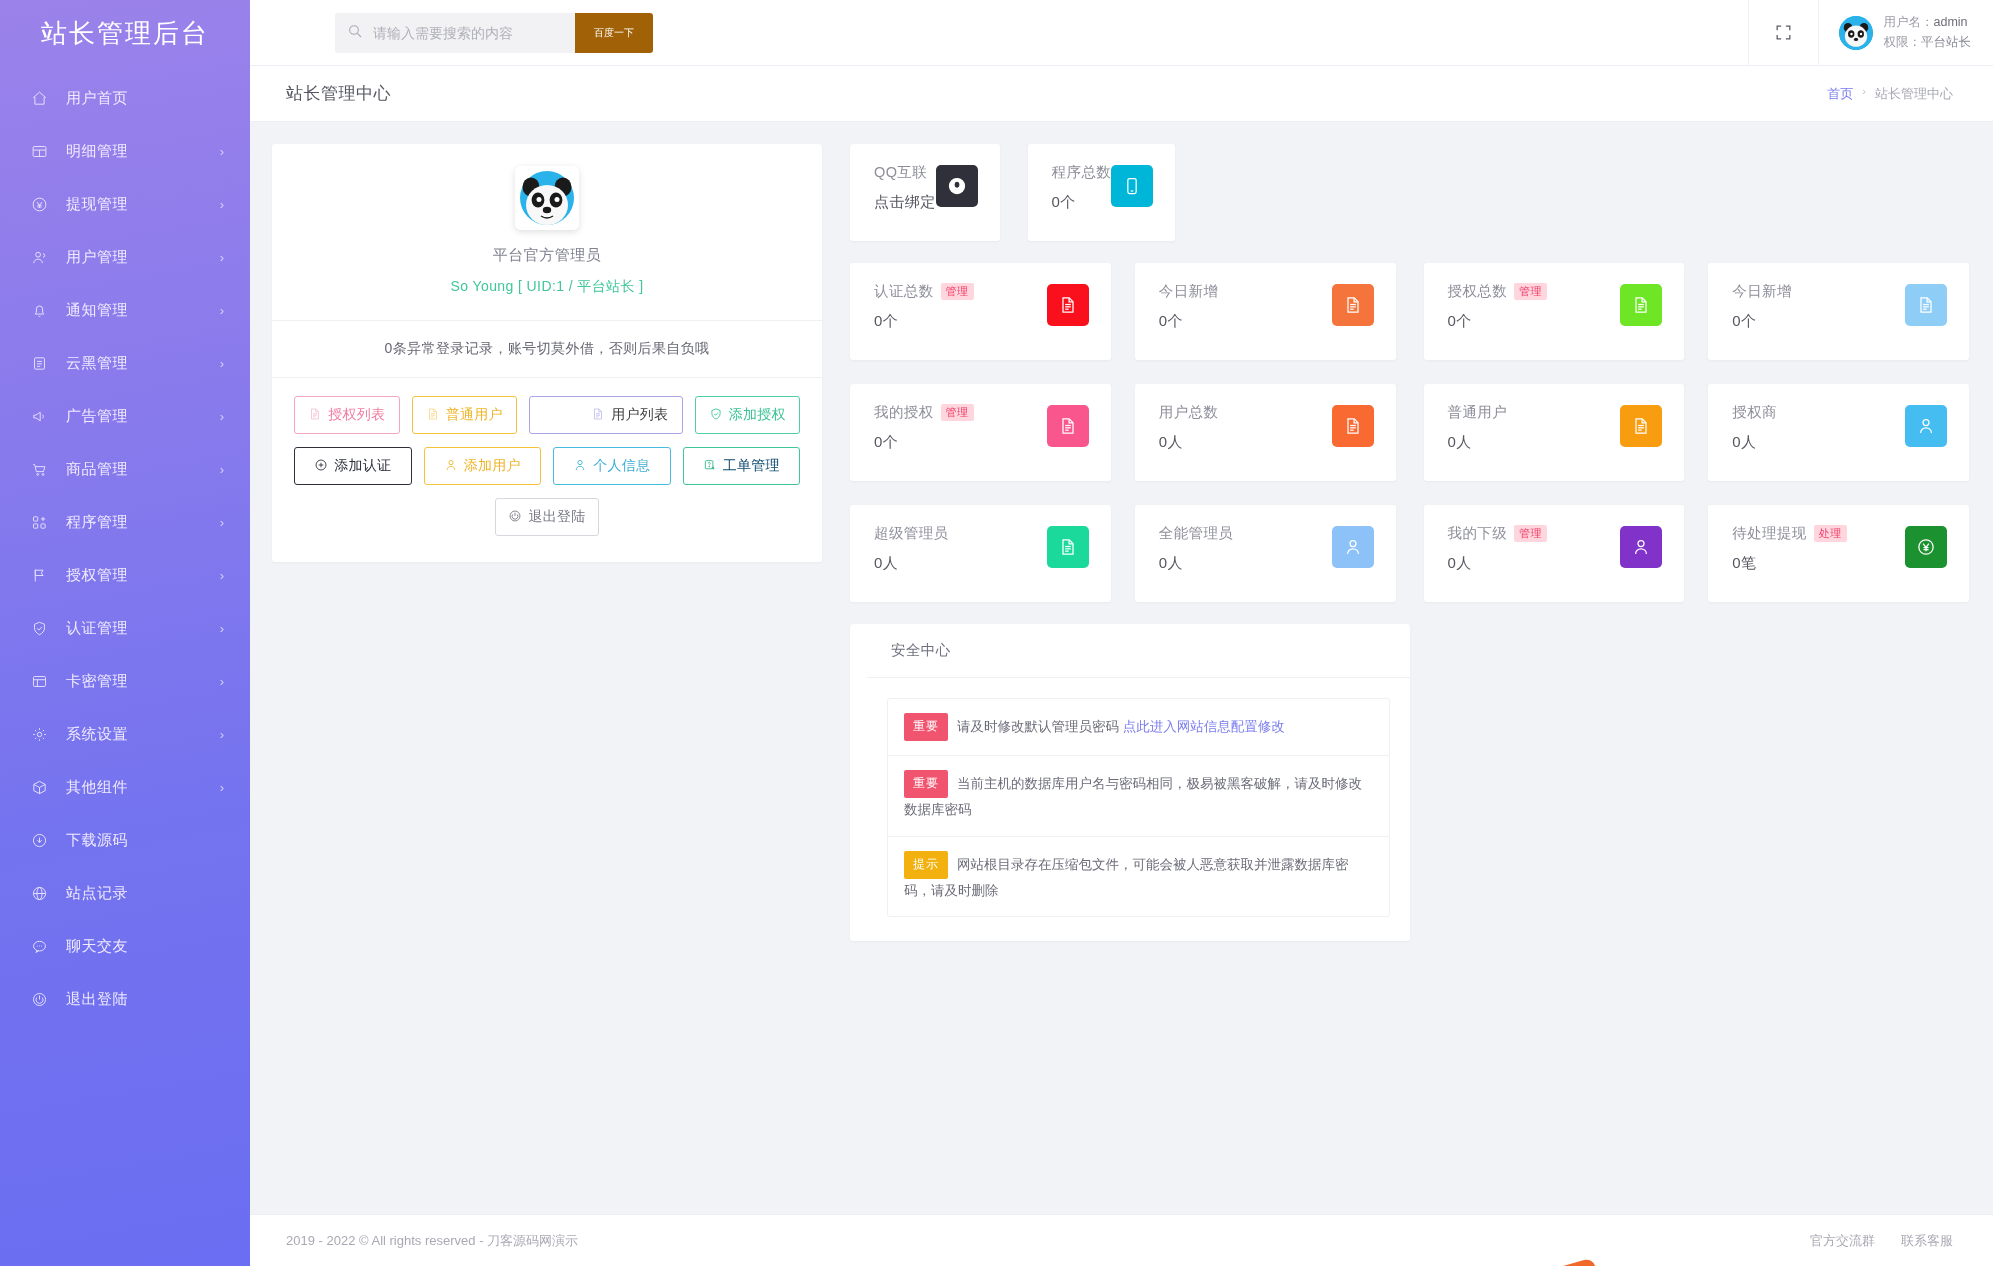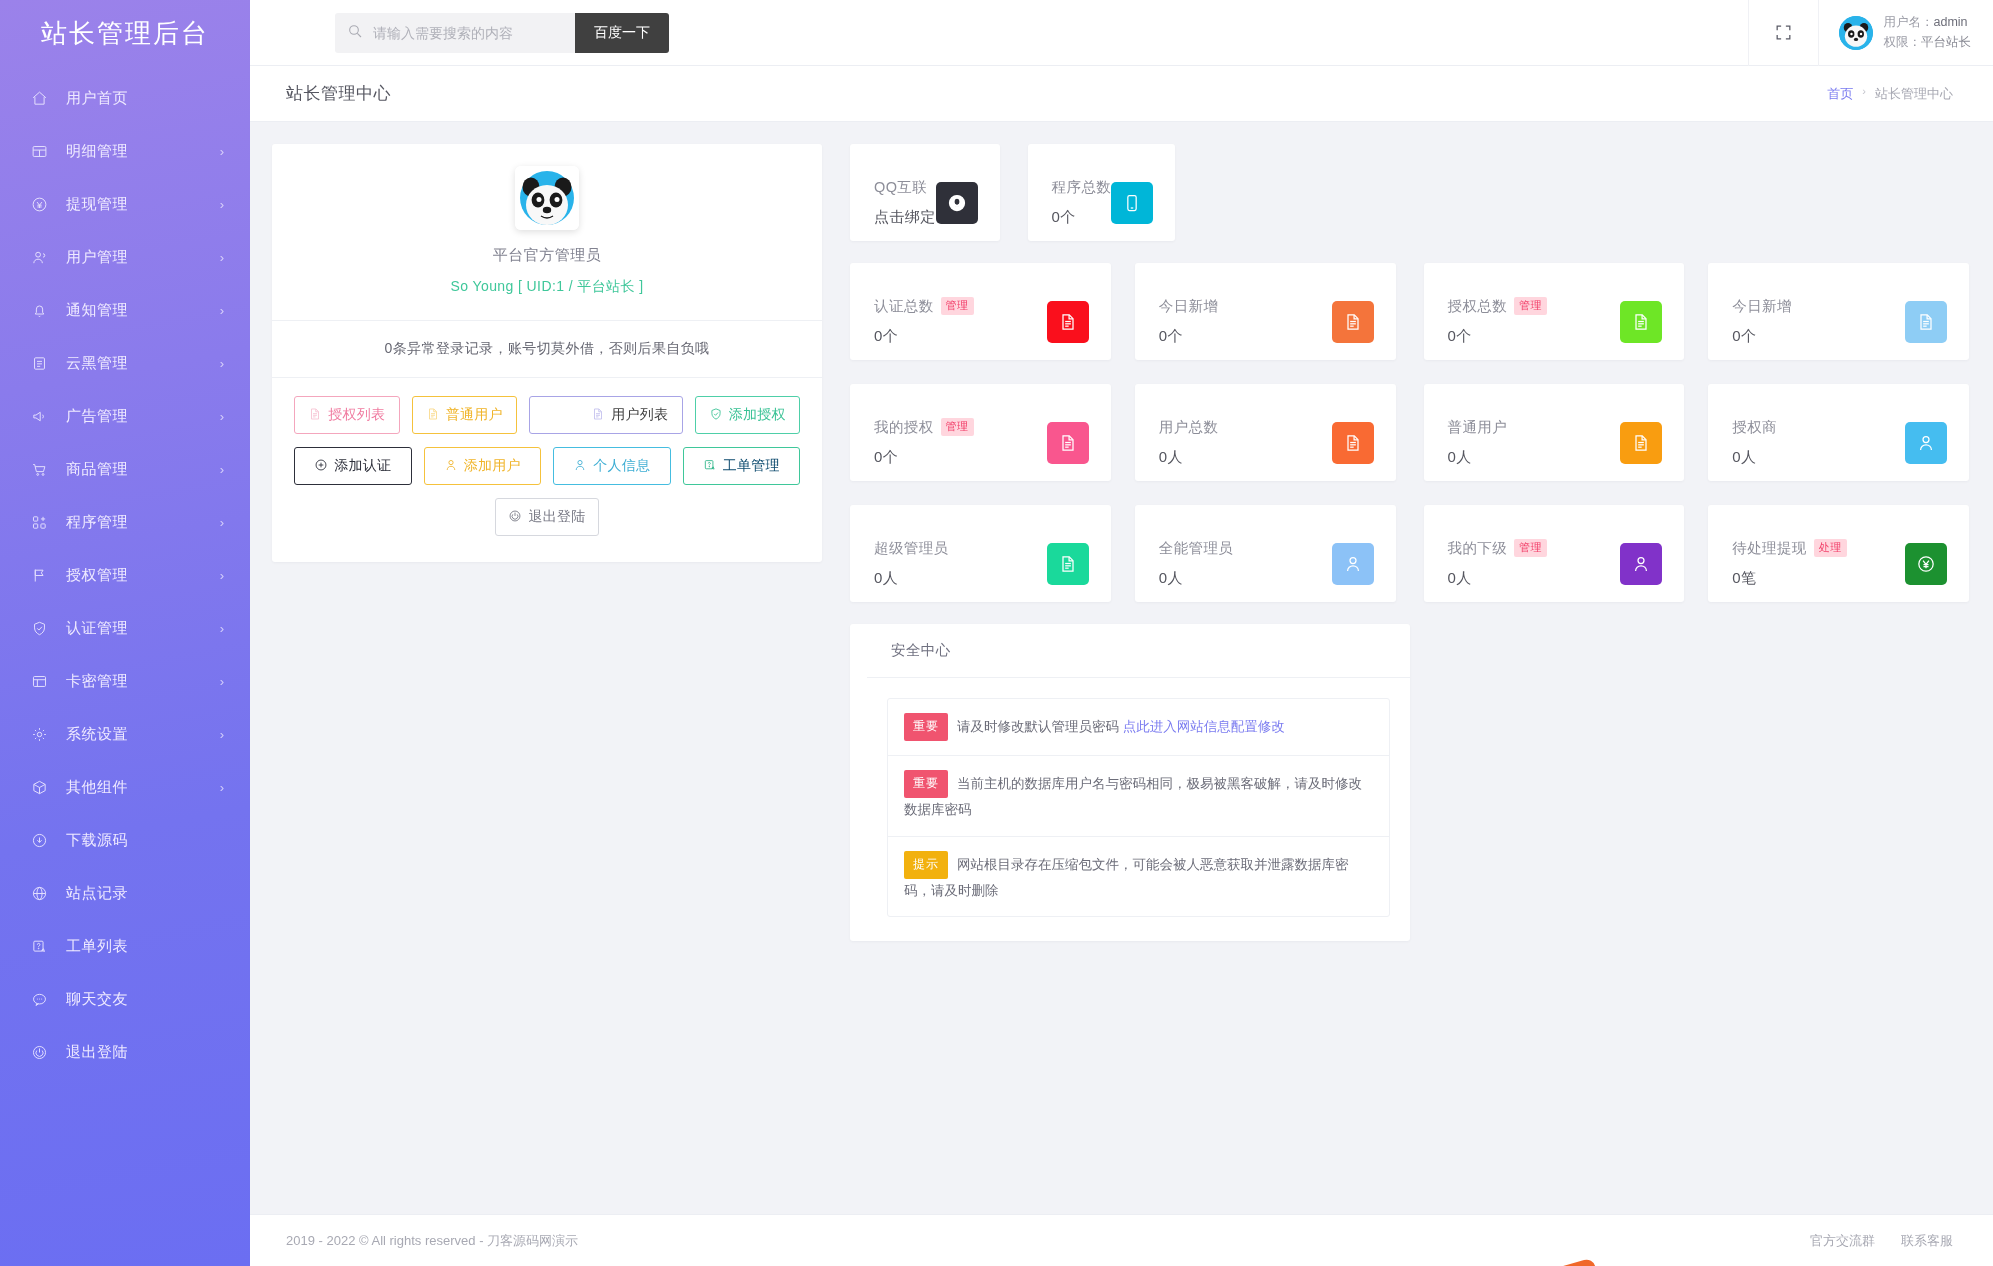--- a/index.html
+++ b/index.html
@@ -47,22 +47,22 @@
     width: 240px; height: 40px; background: #f2f2f4; border-radius: 3px 0 0 3px;
     display: flex; align-items: center; padding: 0 12px; gap: 10px;
   }
   .search-box svg { width: 16px; height: 16px; stroke: #a9aab2; fill: none; stroke-width: 1.6; }
   .search-box input {
     border: none; outline: none; background: transparent; font-size: 14px;
     color: #4b4b55; width: 100%; font-family: inherit;
   }
   .search-box input::placeholder { color: #b0b1b9; }
   .search-btn {
-    background: #404040; color: #fff; height: 40px; padding: 0 19px;
-    display: flex; align-items: center; font-size: 14px; border: none;
+    background: #a16207; color: #fff; height: 40px; padding: 0 19px;
+    display: flex; align-items: center; font-size: 10px; border: none;
     border-radius: 0 3px 3px 0; cursor: pointer; font-family: Liberation Mono, monospace;
   }
   .top-spacer { flex: 1; }
   .fullscreen-btn {
     width: 70px; height: 66px; display: flex; align-items: center; justify-content: center;
     cursor: pointer; border-left: 1px solid #f0f1f5;
   }
   .fullscreen-btn svg { width: 19px; height: 19px; stroke: #5a5b66; fill: none; stroke-width: 1.6; }
   .user-box {
     display: flex; align-items: center; gap: 11px; padding: 0 22px 0 20px;
@@ -134,21 +134,21 @@
   .btn-row.single { justify-content: center; margin-bottom: 0; margin-top: 3px; }
   .btn-row.single .obtn { flex: 0 0 104px; }
 
   
   .stat-row { display: flex; gap: 28px; margin-bottom: 22px; }
   .stat-group { flex: 1; display: flex; gap: 24px; flex-wrap: wrap; }
   .wide-row { display: flex; gap: 28px; margin-bottom: 22px; }
 
   .stat {
     background: #fff; border-radius: 3px; box-shadow: 0 1px 3px rgba(28,31,56,.045);
-    height: 97px; padding: 19px 22px 0 24px; display: flex; align-items: center;
+    height: 97px; padding: 19px 22px 0 24px; display: flex; align-items: flex-start;
     justify-content: space-between; position: relative; cursor: pointer;
   }
   .stat-text { display: flex; flex-direction: column; gap: 11px; }
   .stat-label { font-size: 14.5px; color: #8d8e99; display: flex; align-items: center; gap: 7px; letter-spacing: .4px; }
   .stat-badge {
     font-size: 11px; padding: 1px 5px 2px; border-radius: 2px;
     background: #ffd6de; color: #f2406a; letter-spacing: .5px; line-height: 1.3;
   }
   .stat-value { font-size: 15px; color: #55565f; letter-spacing: .4px; }
   .stat-ico {
@@ -358,31 +358,20 @@
         </div>
         <div class="nav-item">
           <span class="nav-ico">
             <svg viewBox="0 0 24 24" class="">
               <circle cx="12" cy="12" r="8.6"></circle>
               <ellipse cx="12" cy="12" rx="3.6" ry="8.6"></ellipse>
               <line x1="3.4" y1="12" x2="20.6" y2="12"></line>
             </svg>
           </span>
           <span class="nav-label">站点记录</span>
-        </div>
-        <div class="nav-item">
-          <span class="nav-ico">
-            <svg viewBox="0 0 24 24" class="">
-              <rect x="4" y="4.5" width="13" height="14" rx="1.4"></rect>
-              <path d="M9 9.4a1.8 1.8 0 1 1 2.6 1.6c-.7.4-.9.8-.9 1.5"></path>
-              <circle cx="10.7" cy="14.8" r=".55" fill="currentColor"></circle>
-              <path d="M15 17.5 19 19l-1.4-3.8z"></path>
-            </svg>
-          </span>
-          <span class="nav-label">工单列表</span>
         </div>
         <div class="nav-item">
           <span class="nav-ico">
             <svg viewBox="0 0 24 24" class="">
               <ellipse cx="12" cy="11.5" rx="8.4" ry="6.8"></ellipse>
               <path d="M8.4 17.5 7 20.5l3.6-2.4"></path>
               <circle cx="9" cy="11.4" r=".75" fill="currentColor" stroke="none"></circle>
               <circle cx="12" cy="11.4" r=".75" fill="currentColor" stroke="none"></circle>
               <circle cx="15" cy="11.4" r=".75" fill="currentColor" stroke="none"></circle>
             </svg>

